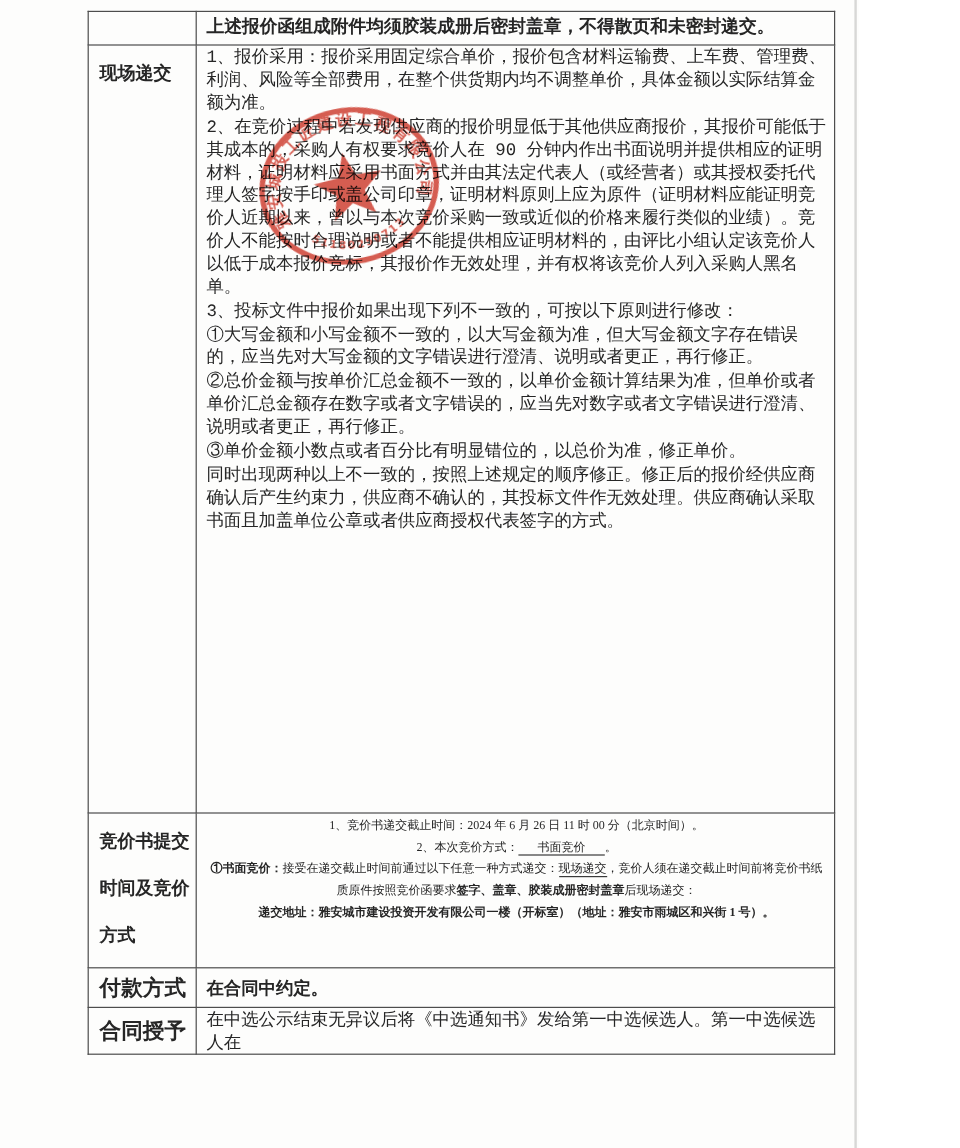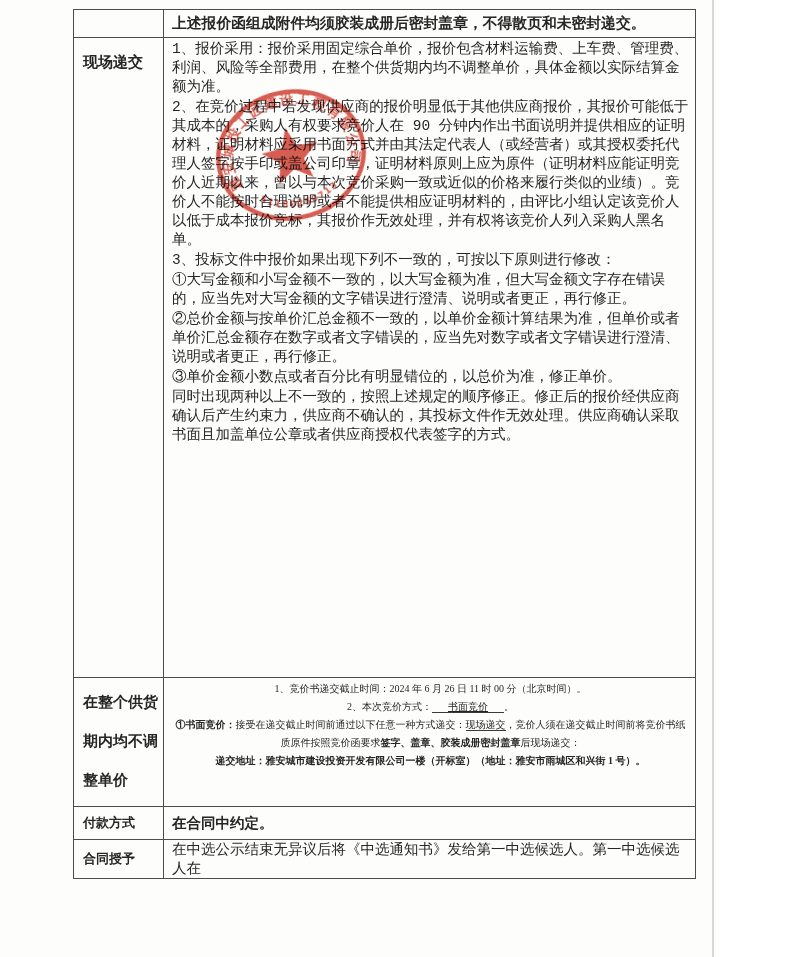--- a/index.html
+++ b/index.html
@@ -9,42 +9,42 @@
     color:#262626;
   }
   .page { position:relative; width:716px; height:957px; background:#fdfdfc; overflow:hidden; }
   .scan-edge { position:absolute; top:0; right:2px; width:2px; height:957px; background:#d8d8d6; }
 
   table.doc { position:absolute; left:73px; top:9px; width:622px;
     border-collapse:collapse; table-layout:fixed; }
   td { border:1.5px solid #4d4d4d; vertical-align:top; overflow:hidden; }
 
   td.lbl { font-weight:700; font-size:15px; padding:5px 2px 0 9px; line-height:39px; }
-  td.lbl-mid { font-weight:700; font-size:13px; padding:0 2px 0 9px; vertical-align:middle; line-height:normal; }
+  td.lbl-mid { font-weight:700; font-size:18px; padding:0 2px 0 9px; vertical-align:middle; line-height:normal; }
 
   tr.r-note td { height:22px; }
   td.note-cell { font-weight:700; font-size:14.8px; line-height:21px; padding:0 6px 0 8px; vertical-align:middle; }
 
   tr.r-sel td.content { height:76px; font-size:14.5px; line-height:18.6px; padding:2px 6px 0 8px; }
   tr.r-sel p { margin:0; text-indent:1em; }
 
   tr.r-quote td.content { height:637px; font-size:14.5px; padding:2px 6px 0 8px; }
   tr.r-quote p { margin:0 0 1px 0; line-height:19px;font-family:Liberation Mono, monospace; }
 
   tr.r-sub td.content { height:126px; font-size:10px; line-height:18px; padding:2px 6px 0 8px;text-align:center; }
   tr.r-sub p { margin:0; }
 
   tr.r-pay td { height:32px; }
   td.pay-cell { font-size:14.5px; font-weight:700; vertical-align:middle; padding:0 8px 0 8px; line-height:normal; }
 
   tr.r-award td { height:34px; }
   td.award-cell { font-size:14.5px; vertical-align:middle; padding:0 6px 0 8px; line-height:normal; }
 
   .b { font-weight:700; }
-  .u-pad { border-bottom:1.5px solid #3a3a3a; padding:0 16px;text-decoration:underline; }
+  .u-pad { border-bottom:1.5px solid #3a3a3a; padding:0 16px; }
   .u { border-bottom:1.3px solid #3a3a3a; }
 
   .seal { position:absolute; left:209px; top:79px; width:164px; height:152px;
     transform:rotate(-12deg); opacity:0.82; mix-blend-mode:multiply;
     filter:blur(0.3px); pointer-events:none; }
   .seal svg { width:164px; height:152px; }
   .seal-company { font-size:13.5px; font-weight:700; letter-spacing:2px;
     font-family:"Liberation Serif","DejaVu Serif",serif; }
   .seal-num { font-size:9px; font-weight:600; letter-spacing:1.6px;
     font-family:"DejaVu Sans","Liberation Sans",sans-serif; }
@@ -76,21 +76,21 @@
         <p>2、在竞价过程中若发现供应商的报价明显低于其他供应商报价，其报价可能低于其成本的，采购人有权要求竞价人在 90 分钟内作出书面说明并提供相应的证明材料，证明材料应采用书面方式并由其法定代表人（或经营者）或其授权委托代理人签字按手印或盖公司印章，证明材料原则上应为原件（证明材料应能证明竞价人近期以来，曾以与本次竞价采购一致或近似的价格来履行类似的业绩）。竞价人不能按时合理说明或者不能提供相应证明材料的，由评比小组认定该竞价人以低于成本报价竞标，其报价作无效处理，并有权将该竞价人列入采购人黑名单。</p>
         <p>3、投标文件中报价如果出现下列不一致的，可按以下原则进行修改：</p>
         <p>①大写金额和小写金额不一致的，以大写金额为准，但大写金额文字存在错误的，应当先对大写金额的文字错误进行澄清、说明或者更正，再行修正。</p>
         <p>②总价金额与按单价汇总金额不一致的，以单价金额计算结果为准，但单价或者单价汇总金额存在数字或者文字错误的，应当先对数字或者文字错误进行澄清、说明或者更正，再行修正。</p>
         <p>③单价金额小数点或者百分比有明显错位的，以总价为准，修正单价。</p>
         <p>同时出现两种以上不一致的，按照上述规定的顺序修正。修正后的报价经供应商确认后产生约束力，供应商不确认的，其投标文件作无效处理。供应商确认采取书面且加盖单位公章或者供应商授权代表签字的方式。</p>
       </td>
     </tr>
 
     <tr class="r-sub">
-      <td class="lbl">在整个供货期内均不调整单价</td>
+      <td class="lbl">竞价书提交时间及竞价方式</td>
       <td class="content">
         <p>1、竞价书递交截止时间：2024 年 6 月 26 日 11 时 00 分（北京时间）。</p>
         <p><span>2、本次竞价方式：</span><span class="u-pad">书面竞价</span><span>。</span></p>
         <p><span class="b">①书面竞价：</span><span>接受在递交截止时间前通过以下任意一种方式递交：</span><span class="u">现场递交</span><span>，竞价人须在递交截止时间前将竞价书纸质原件按照竞价函要求</span><span class="b">签字、盖章、胶装成册密封盖章</span><span>后现场递交：</span></p>
         <p class="b">递交地址：雅安城市建设投资开发有限公司一楼（开标室）（地址：雅安市雨城区和兴街 1 号）。</p>
       </td>
     </tr>
 
     <tr class="r-pay">
       <td class="lbl-mid">付款方式</td>

